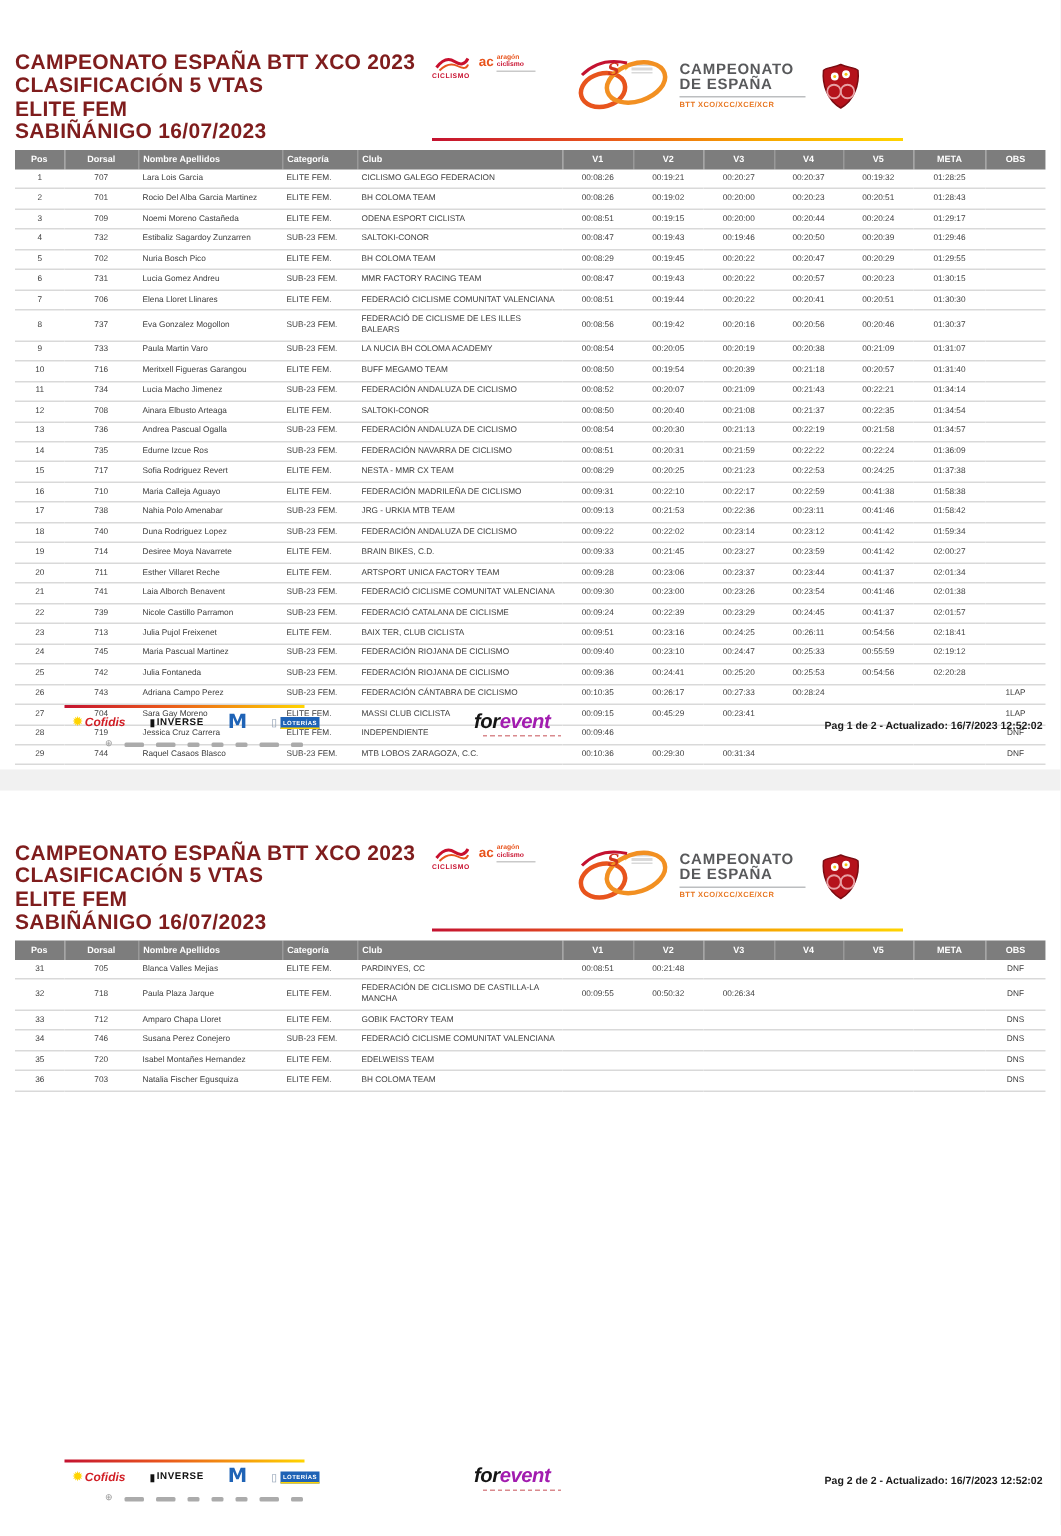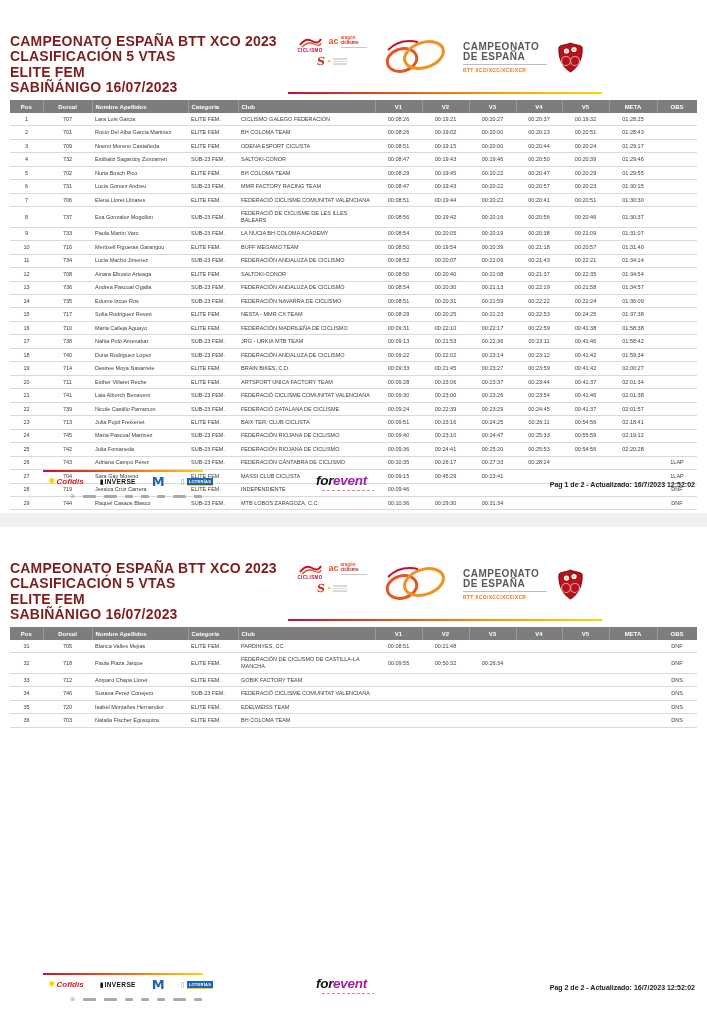--- a/index.html
+++ b/index.html
@@ -13,39 +13,39 @@
   #page-1 { height:513px; }
   .page-gap { height:14px; background:#f1f1f1; }
   #page-2 { height:497px; }
 
   
   .doc-title { position:absolute; left:10px; top:34px; font-weight:bold;
     font-size:14px; line-height:1.1; color:#7f1d1d; letter-spacing:.2px; }
 
   .logo-strip { position:absolute; left:288px; top:36px; width:314px; height:58px; }
   .logo-row { display:flex; align-items:flex-start; }
-  .fed-block { width:88px; display:flex; flex-direction:column; align-items:center; }
+  .fed-block { width:88px; display:flex; flex-direction:row; align-items:center;gap:48px; }
   .fed-top { display:flex; gap:6px; align-items:flex-start; }
   .rfec { display:flex; flex-direction:column; align-items:center; }
   .rfec-label { font-size:4.5px; font-weight:bold; color:#c8102e; letter-spacing:.4px; }
   .aragon { display:flex; align-items:center; gap:2px; }
   .aragon-ac { font-size:9px; font-weight:900; color:#e8541d; line-height:1; }
   .aragon-txt { display:flex; flex-direction:column; }
   .aragon-t1 { font-size:4.5px; font-weight:bold; color:#e8541d; line-height:1.1; }
   .aragon-t2 { font-size:4.5px; font-weight:bold; color:#c8102e; line-height:1.1; }
   .microbar { width:26px; height:1px; background:#c9c9c9; margin-top:1px; }
   .s-logo { display:flex; align-items:center; gap:2px; margin-top:3px; }
   .s-glyph { font-size:11px; font-weight:900; color:#d1351d; line-height:1;
     font-family:"DejaVu Serif", serif; transform:skewX(-8deg); }
   .s-star { font-size:5px; color:#f6a800; line-height:1; }
   .s-lines { display:flex; flex-direction:column; gap:1px; }
   .s-line { width:14px; height:1.5px; background:#d9d9d9; }
 
   .champ-block { display:flex; align-items:center; margin-left:6px; }
-  .champ-text { margin-left:15px; }
+  .champ-text { margin-left:5px; }
   .champ-t1 { font-size:10px; font-weight:bold; color:#58595b; letter-spacing:.5px; line-height:1.05; }
   .champ-t2 { font-size:10px; font-weight:bold; color:#58595b; letter-spacing:.5px; line-height:1.05; }
   .champ-rule { width:84px; height:1px; background:#bcbec0; margin:1.5px 0; }
   .champ-sub { font-size:5px; font-weight:bold; color:#e87722; letter-spacing:.3px; }
   .crest { margin-left:10px; margin-top:1px; }
   .grad-line { position:absolute; left:0; bottom:0; width:314px; height:2.5px;
     background:linear-gradient(to right,#c41230 0%,#e8541d 35%,#f7a600 70%,#ffd400 100%); }
 
   
   table.results { position:absolute; left:10px; top:100px; width:687px;

